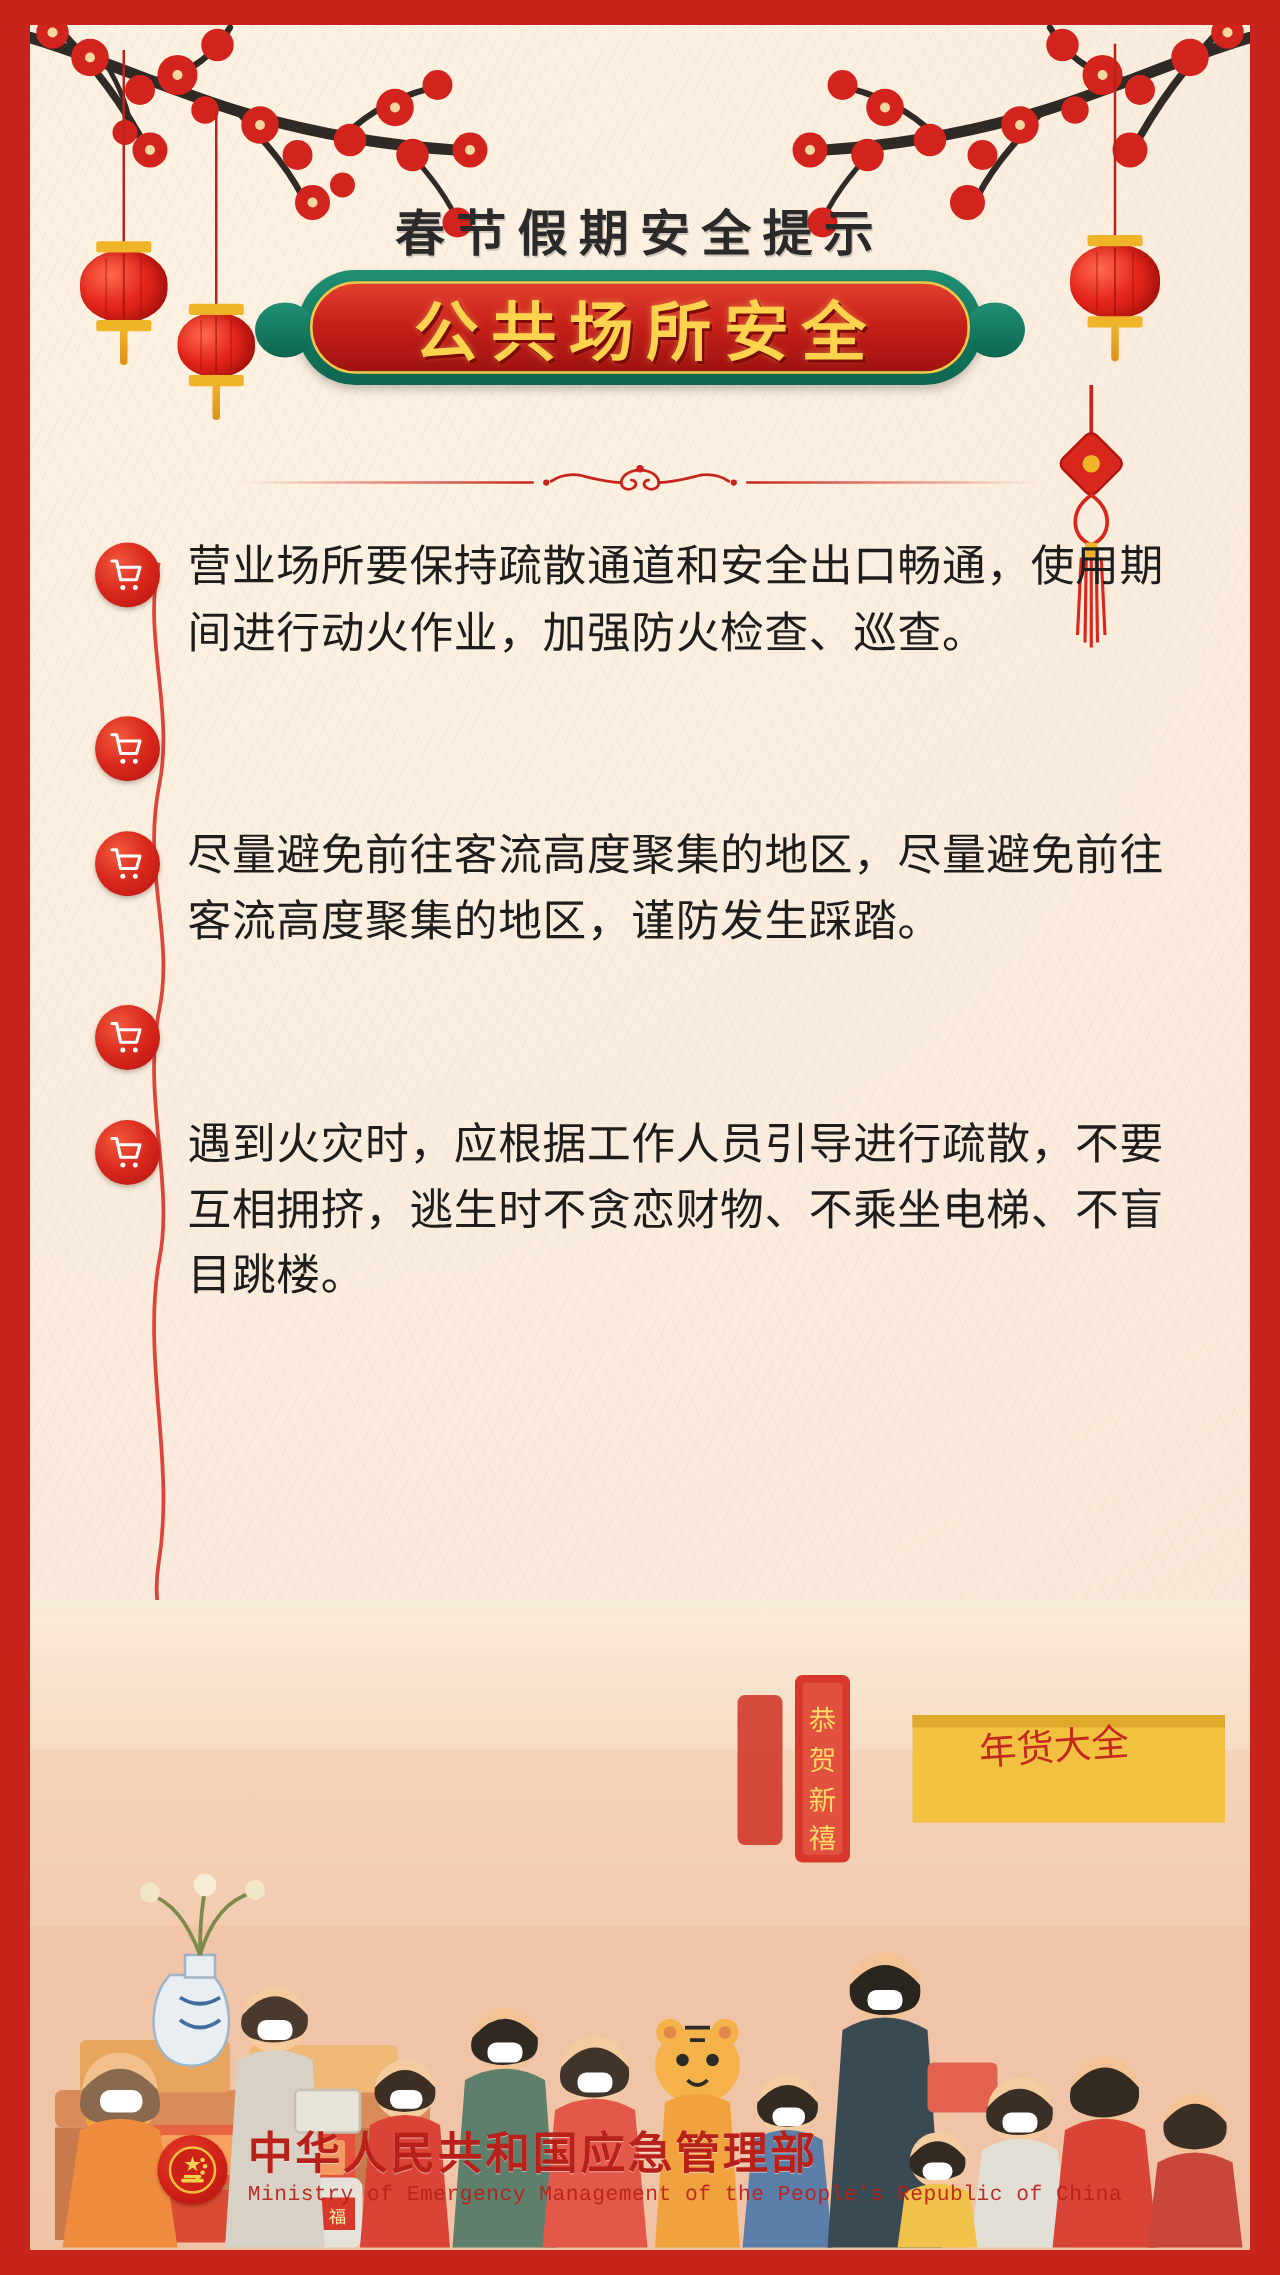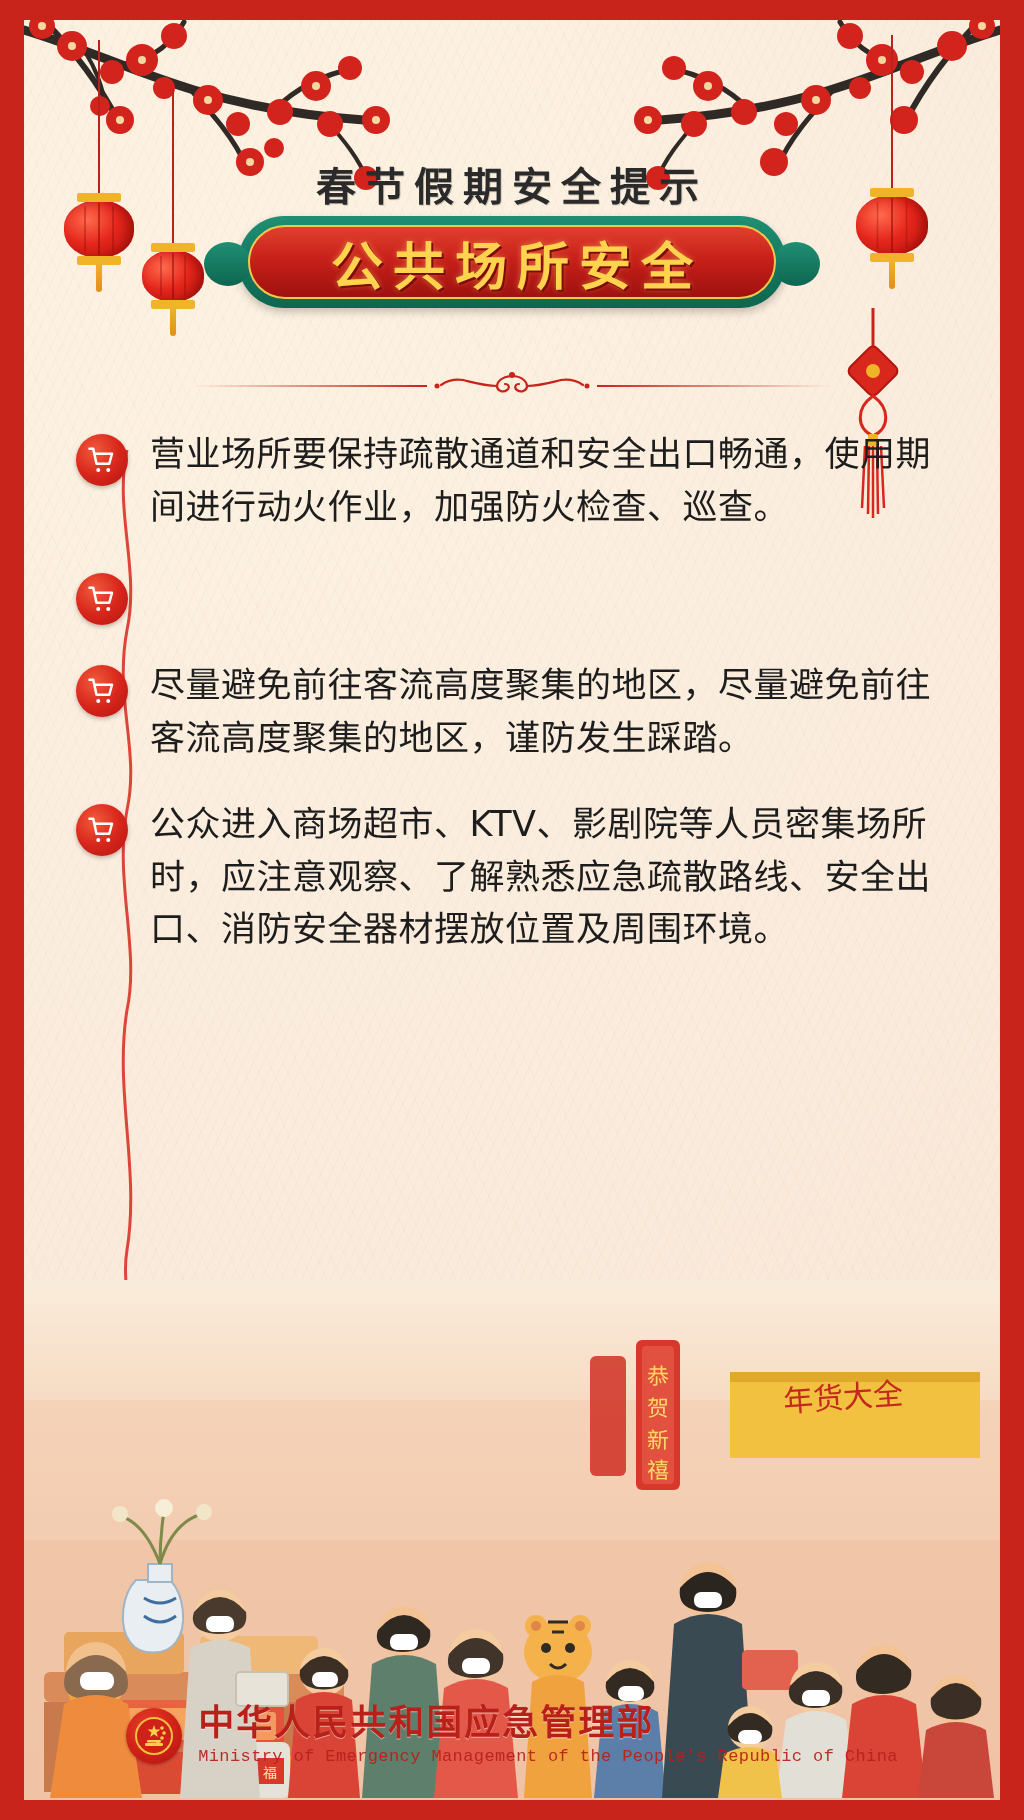--- a/index.html
+++ b/index.html
@@ -182,21 +182,21 @@
     top: 9px;
     bottom: 9px;
     border-radius: 38px;
     background: linear-gradient(180deg, #e0402e 0%, #c8201a 45%, #9e120f 100%);
     border: 2px solid #f4c64a;
     display: flex;
     align-items: center;
     justify-content: center;
   }
   .plaque-text {
-    font-family: Liberation Serif, serif;
+    font-family: Liberation Mono, monospace;
     font-weight: bold;
     font-size: 52px;
     letter-spacing: 10px;
     color: #ffd34d;
     text-shadow: 2px 2px 0 #7e0b08, 0 0 6px rgba(255,220,120,0.45);
     padding-left: 10px;
   }
 
   
   .divider {
@@ -531,23 +531,32 @@
       </div>
 
       <div class="item">
         <div class="bullet">
           <svg width="30" height="30" viewBox="0 0 24 24" fill="none" stroke="#ffffff" stroke-width="2" stroke-linecap="round" stroke-linejoin="round">
             <circle cx="9" cy="20" r="1.6" fill="#ffffff" stroke="none"></circle>
             <circle cx="17" cy="20" r="1.6" fill="#ffffff" stroke="none"></circle>
             <path d="M2 3h3l2.6 12h10.2l2.2-8H6.2"></path>
           </svg>
         </div>
-        <div class="item-text">公众进入商场超市、KTV、影剧院等人员密集场所时，应注意观察、了解熟悉应急疏散路线、安全出口、消防安全器材摆放位置及周围环境。</div>
-      </div>
-
+      </div>
+
+      <div class="item">
+        <div class="bullet">
+          <svg width="30" height="30" viewBox="0 0 24 24" fill="none" stroke="#ffffff" stroke-width="2" stroke-linecap="round" stroke-linejoin="round">
+            <circle cx="9" cy="20" r="1.6" fill="#ffffff" stroke="none"></circle>
+            <circle cx="17" cy="20" r="1.6" fill="#ffffff" stroke="none"></circle>
+            <path d="M2 3h3l2.6 12h10.2l2.2-8H6.2"></path>
+          </svg>
+        </div>
+        <div class="item-text">遇到火灾时，应根据工作人员引导进行疏散，不要互相拥挤，逃生时不贪恋财物、不乘坐电梯、不盲目跳楼。</div>
+      </div>
 
     </div>
 
     <div class="bottom-art">
       <div class="sky"></div>
 
       <svg width="976" height="520" viewBox="0 0 976 520" style="position:absolute;left:0;bottom:0;">
 
         <rect x="0" y="120" width="976" height="400" fill="#f3cdb0" opacity="0.6"></rect>
         <rect x="0" y="260" width="976" height="260" fill="#eebfa0" opacity="0.55"></rect>

